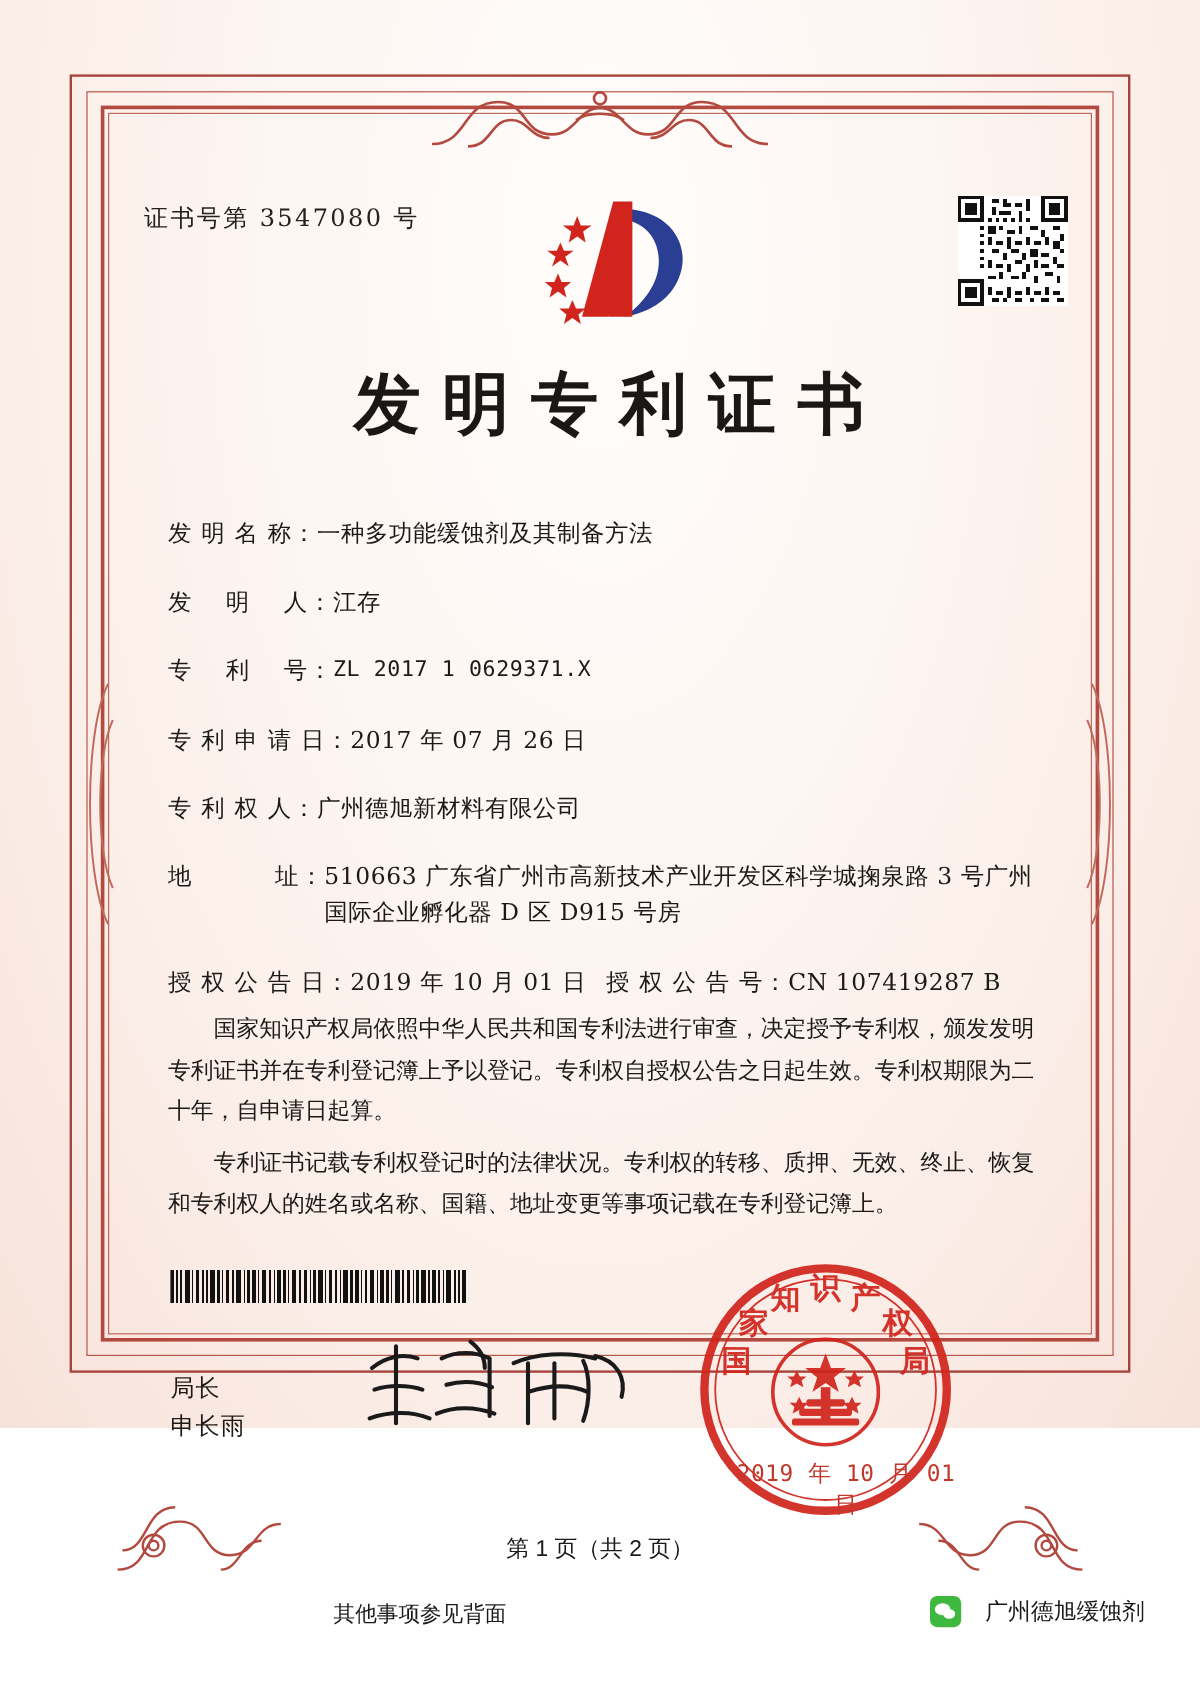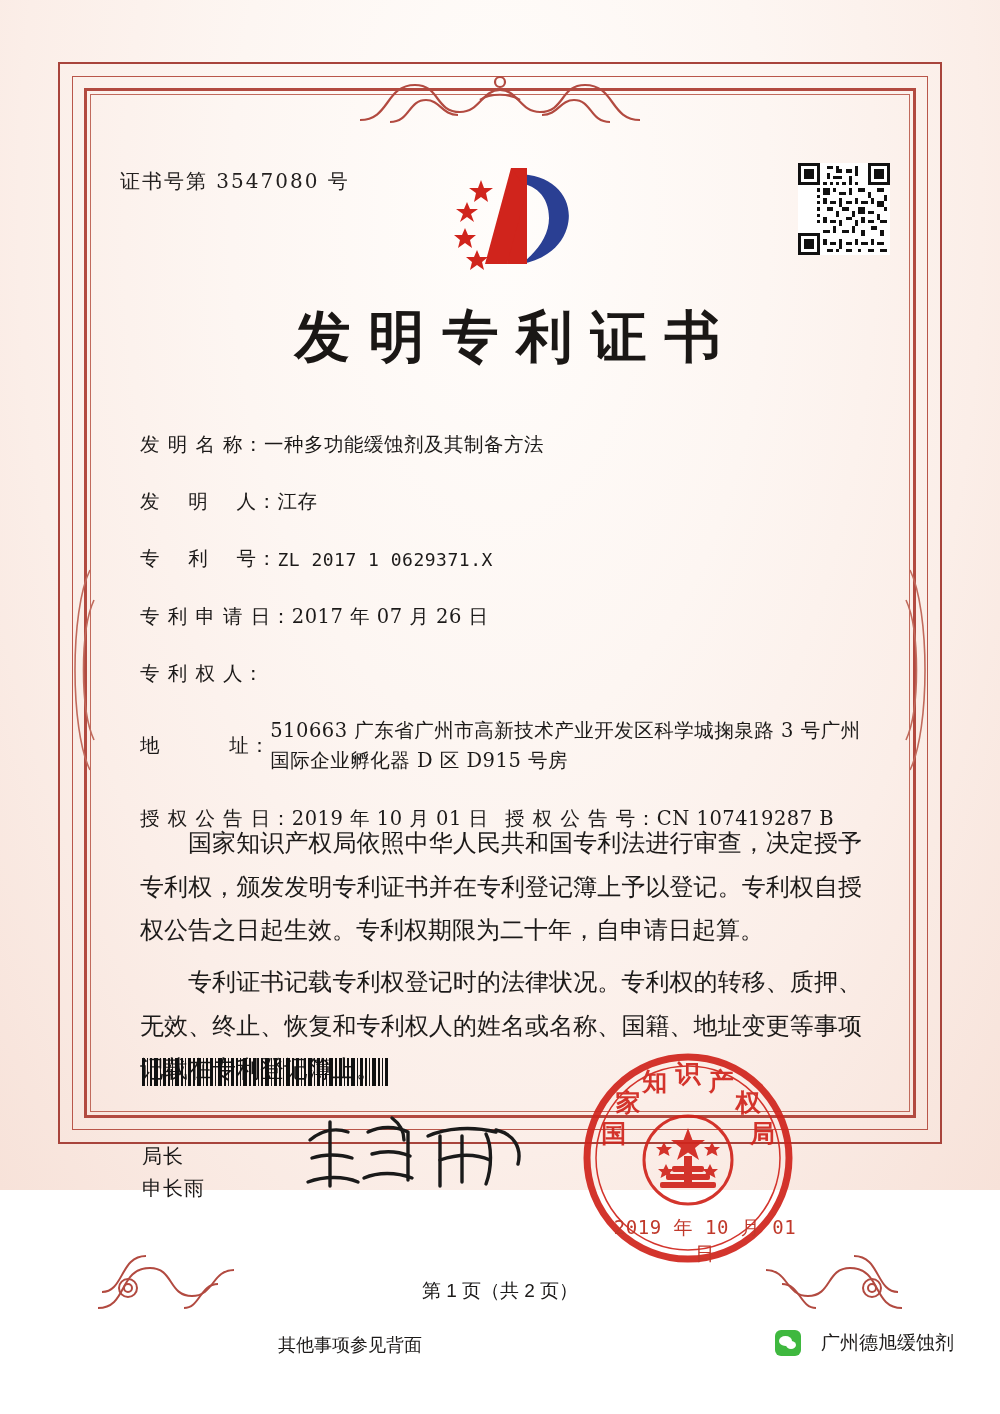--- a/index.html
+++ b/index.html
@@ -97,21 +97,21 @@
     position: absolute;
     left: 140px;
     top: 430px;
     width: 730px;
     color: #1c1a19;
     font-size: 19.5px;
     font-family: "DejaVu Serif", serif;
   }
   .field-row {
     display: flex;
-    align-items: center;
+    align-items: flex-start;
     margin-bottom: 27px;
     line-height: 1.55;
   }
   .field-label {
     flex: 0 0 auto;
     white-space: pre;
     letter-spacing: 1px;
   }
   .field-value {
     flex: 1 1 auto;
@@ -128,23 +128,23 @@
     line-height: 1.55;
     justify-content: space-between;
   }
   .row-dual .seg1 { flex: 0 0 365px; display: flex; }
   .row-dual .seg2 { flex: 1 1 auto; display: flex; }
 
   
   .paras {
     position: absolute;
     left: 140px;
-    top: 822px;
+    top: 840px;
     width: 722px;
-    font-size: 24px;
+    font-size: 19px;
     line-height: 1.82;
     color: #1c1a19;
     text-align: justify;
     font-family: "DejaVu Serif", serif;
   }
   .paras p {
     margin: 0 0 8px 0;
     text-indent: 2em;
   }
 
@@ -439,20 +439,21 @@
       <span class="field-value mono">ZL 2017 1 0629371.X</span>
     </div>
 
     <div class="field-row">
       <span class="field-label">专 利 申 请 日：</span>
       <span class="field-value">2017 年 07 月 26 日</span>
     </div>
 
     <div class="field-row">
       <span class="field-label">专 利 权 人：</span>
+      <span class="field-value">广州德旭新材料有限公司</span>
     </div>
 
     <div class="field-row">
       <span class="field-label">地　　　 址：</span>
       <span class="field-value">510663 广东省广州市高新技术产业开发区科学城掬泉路 3 号广州国际企业孵化器 D 区 D915 号房</span>
     </div>
 
     <div class="row-dual">
       <span class="seg1">
         <span class="field-label">授 权 公 告 日：</span>

